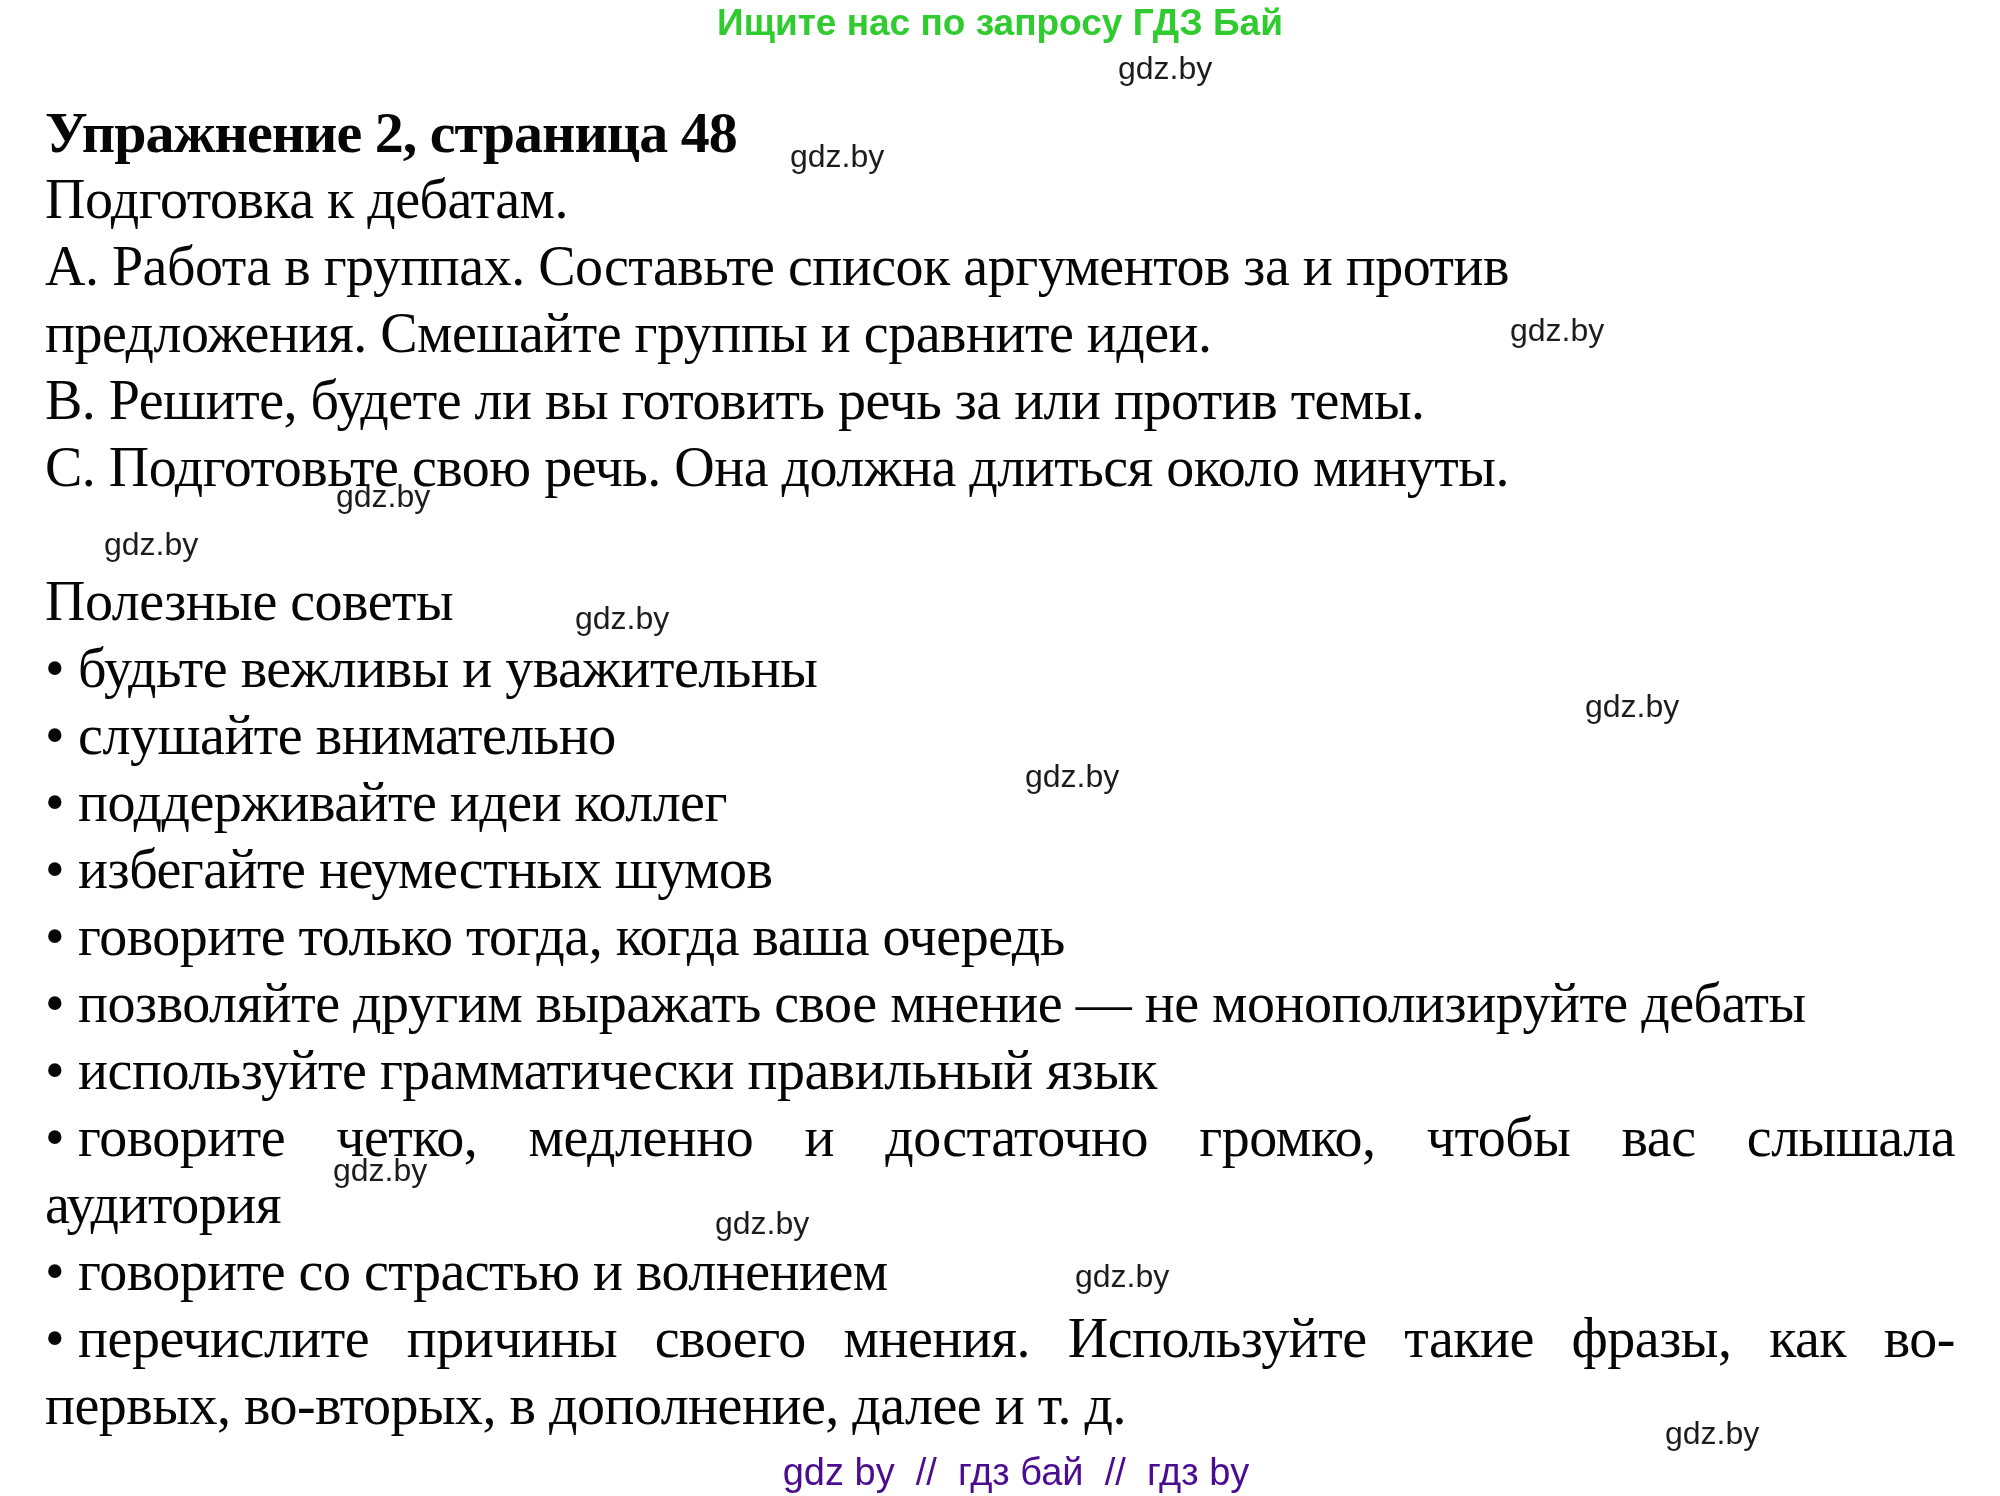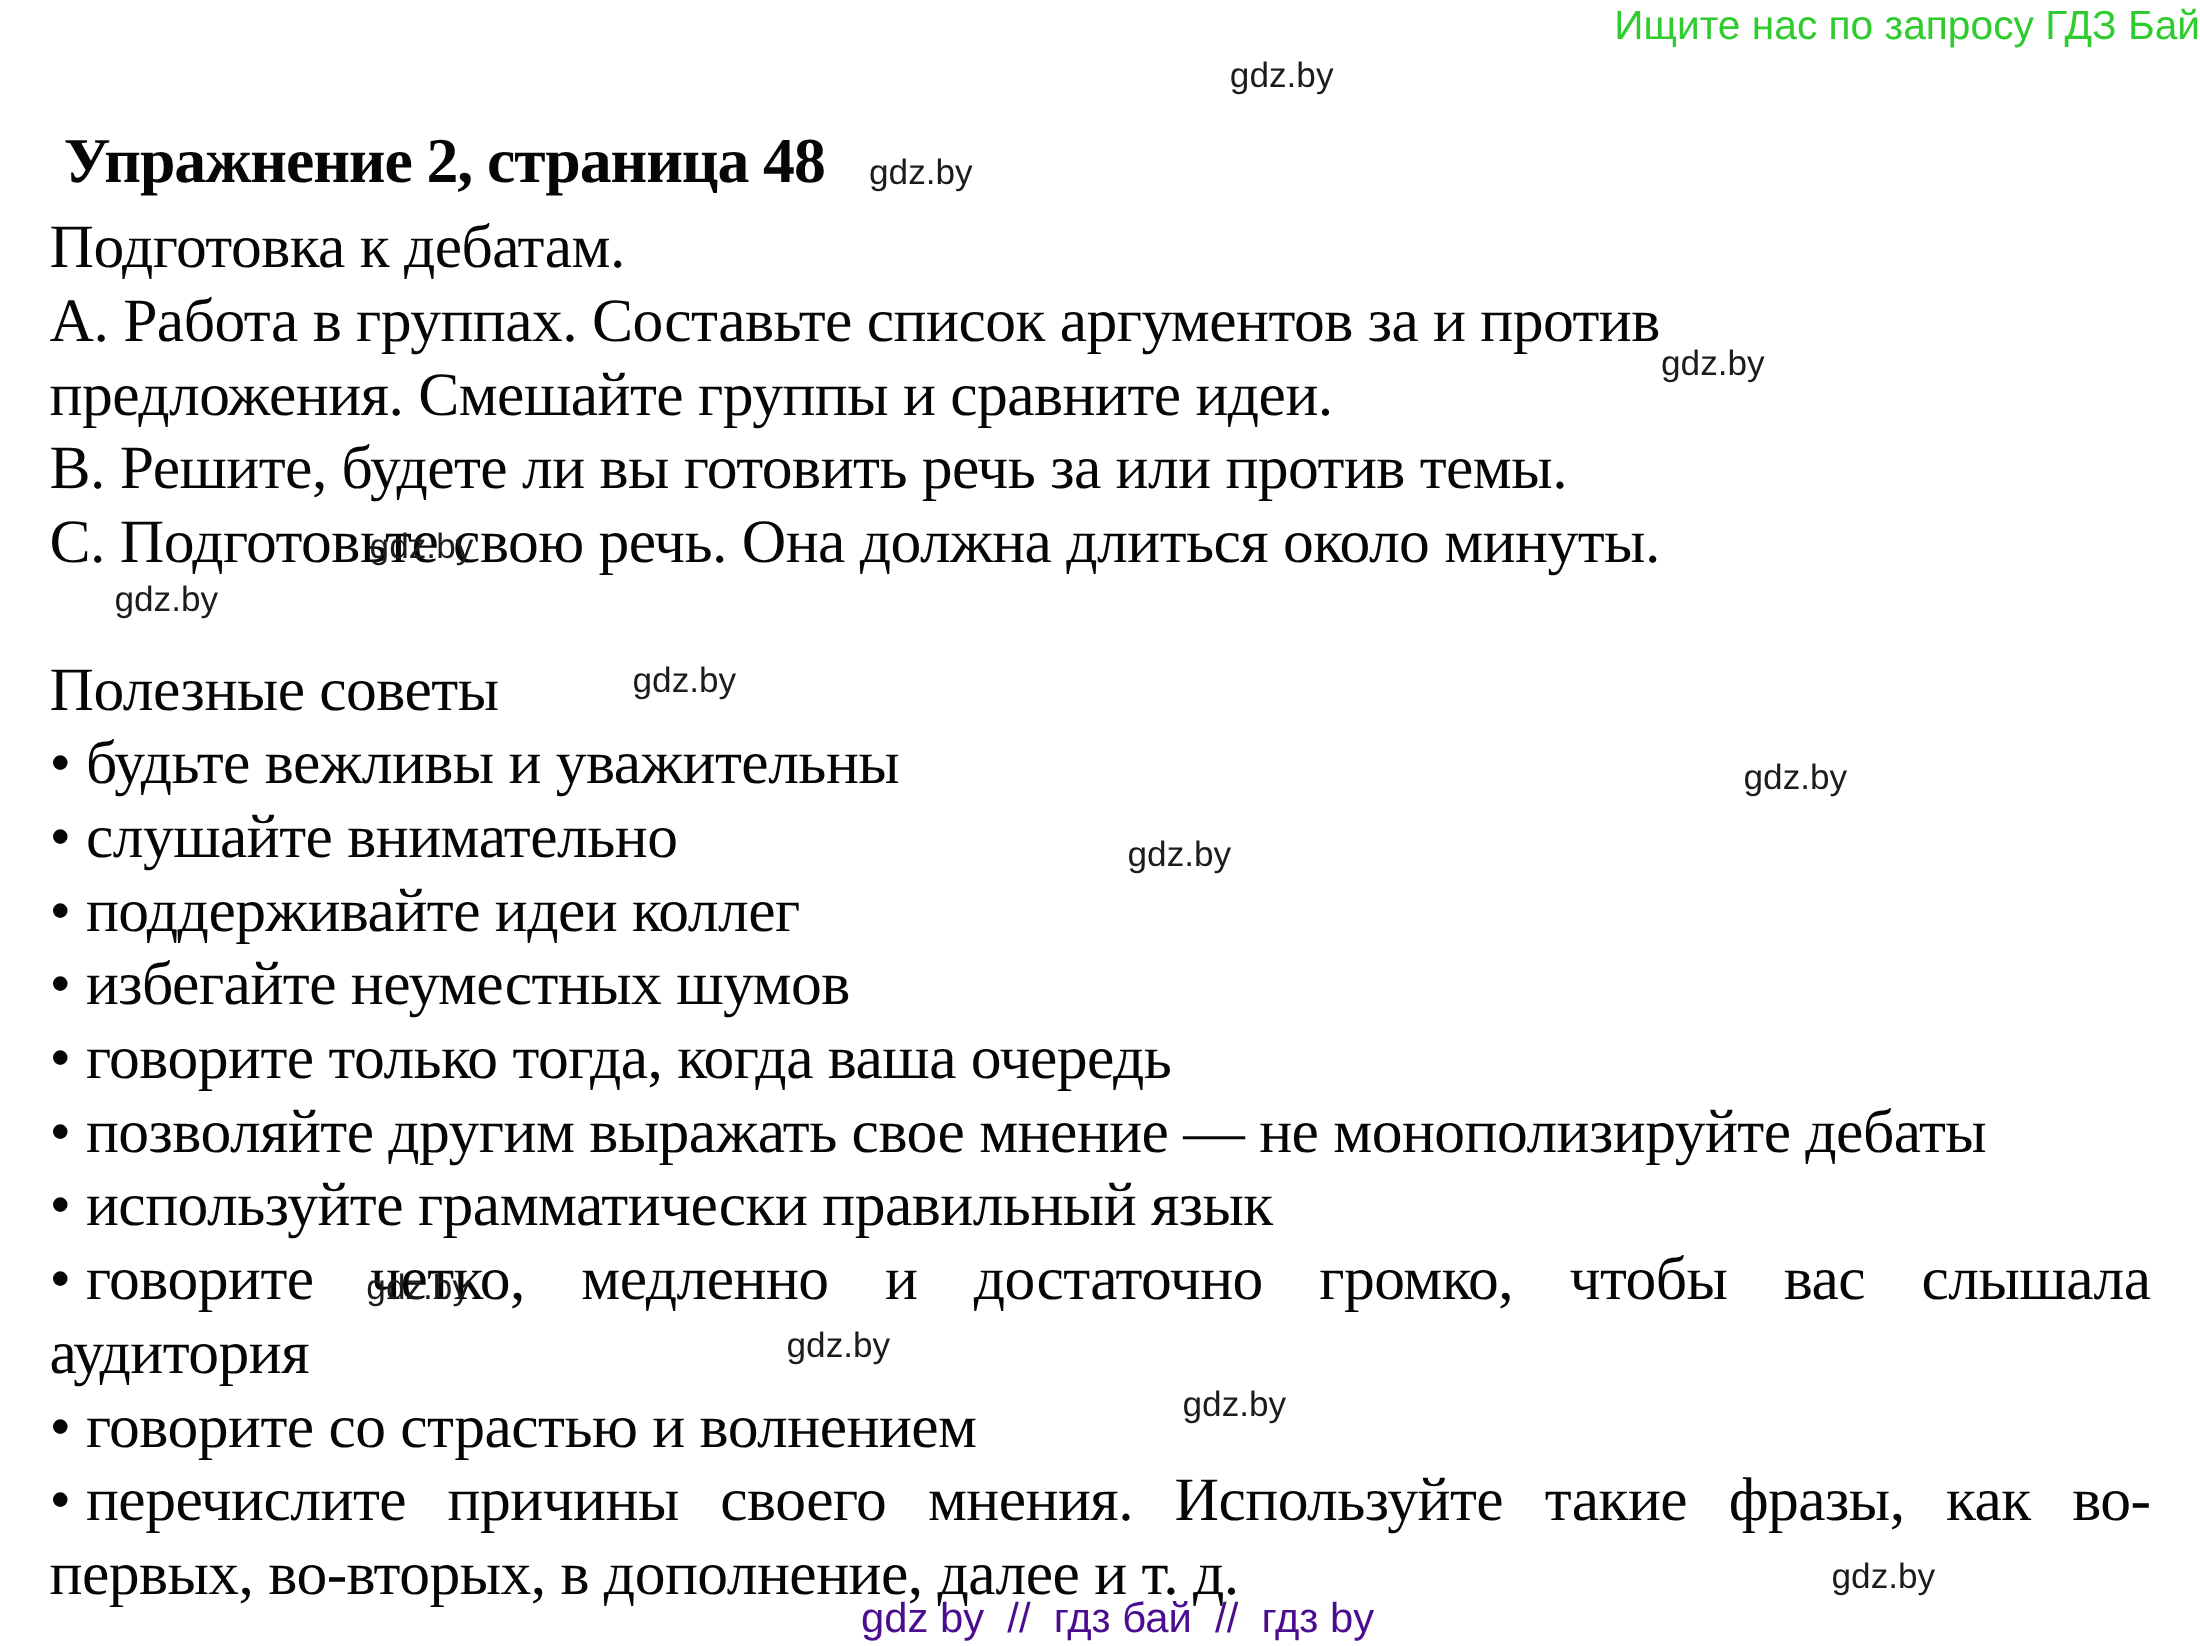--- a/index.html
+++ b/index.html
@@ -14,34 +14,35 @@
     background: #ffffff;
     overflow: hidden;
     font-family: "Liberation Serif", serif;
     color: #060606;
   }
   .promo {
     position: absolute;
     top: 2px;
     left: 0;
     width: 100%;
-    text-align: right;
+    text-align: center;
     font-family: "Liberation Sans", sans-serif;
     font-size: 37px;
     line-height: 42px;
     color: #2fcb2f;
+    font-weight: bold;
   }
   .content {
     position: absolute;
     left: 45px;
     top: 100px;
     width: 1910px;
   }
   .title {
-    margin: 13px;
+    margin: 0;
     font-size: 58px;
     font-weight: 700;
     line-height: 66px;
     letter-spacing: -1px;
     white-space: nowrap;
   }
   .line {
     font-size: 56px;
     line-height: 67px;
     letter-spacing: -0.5px;

